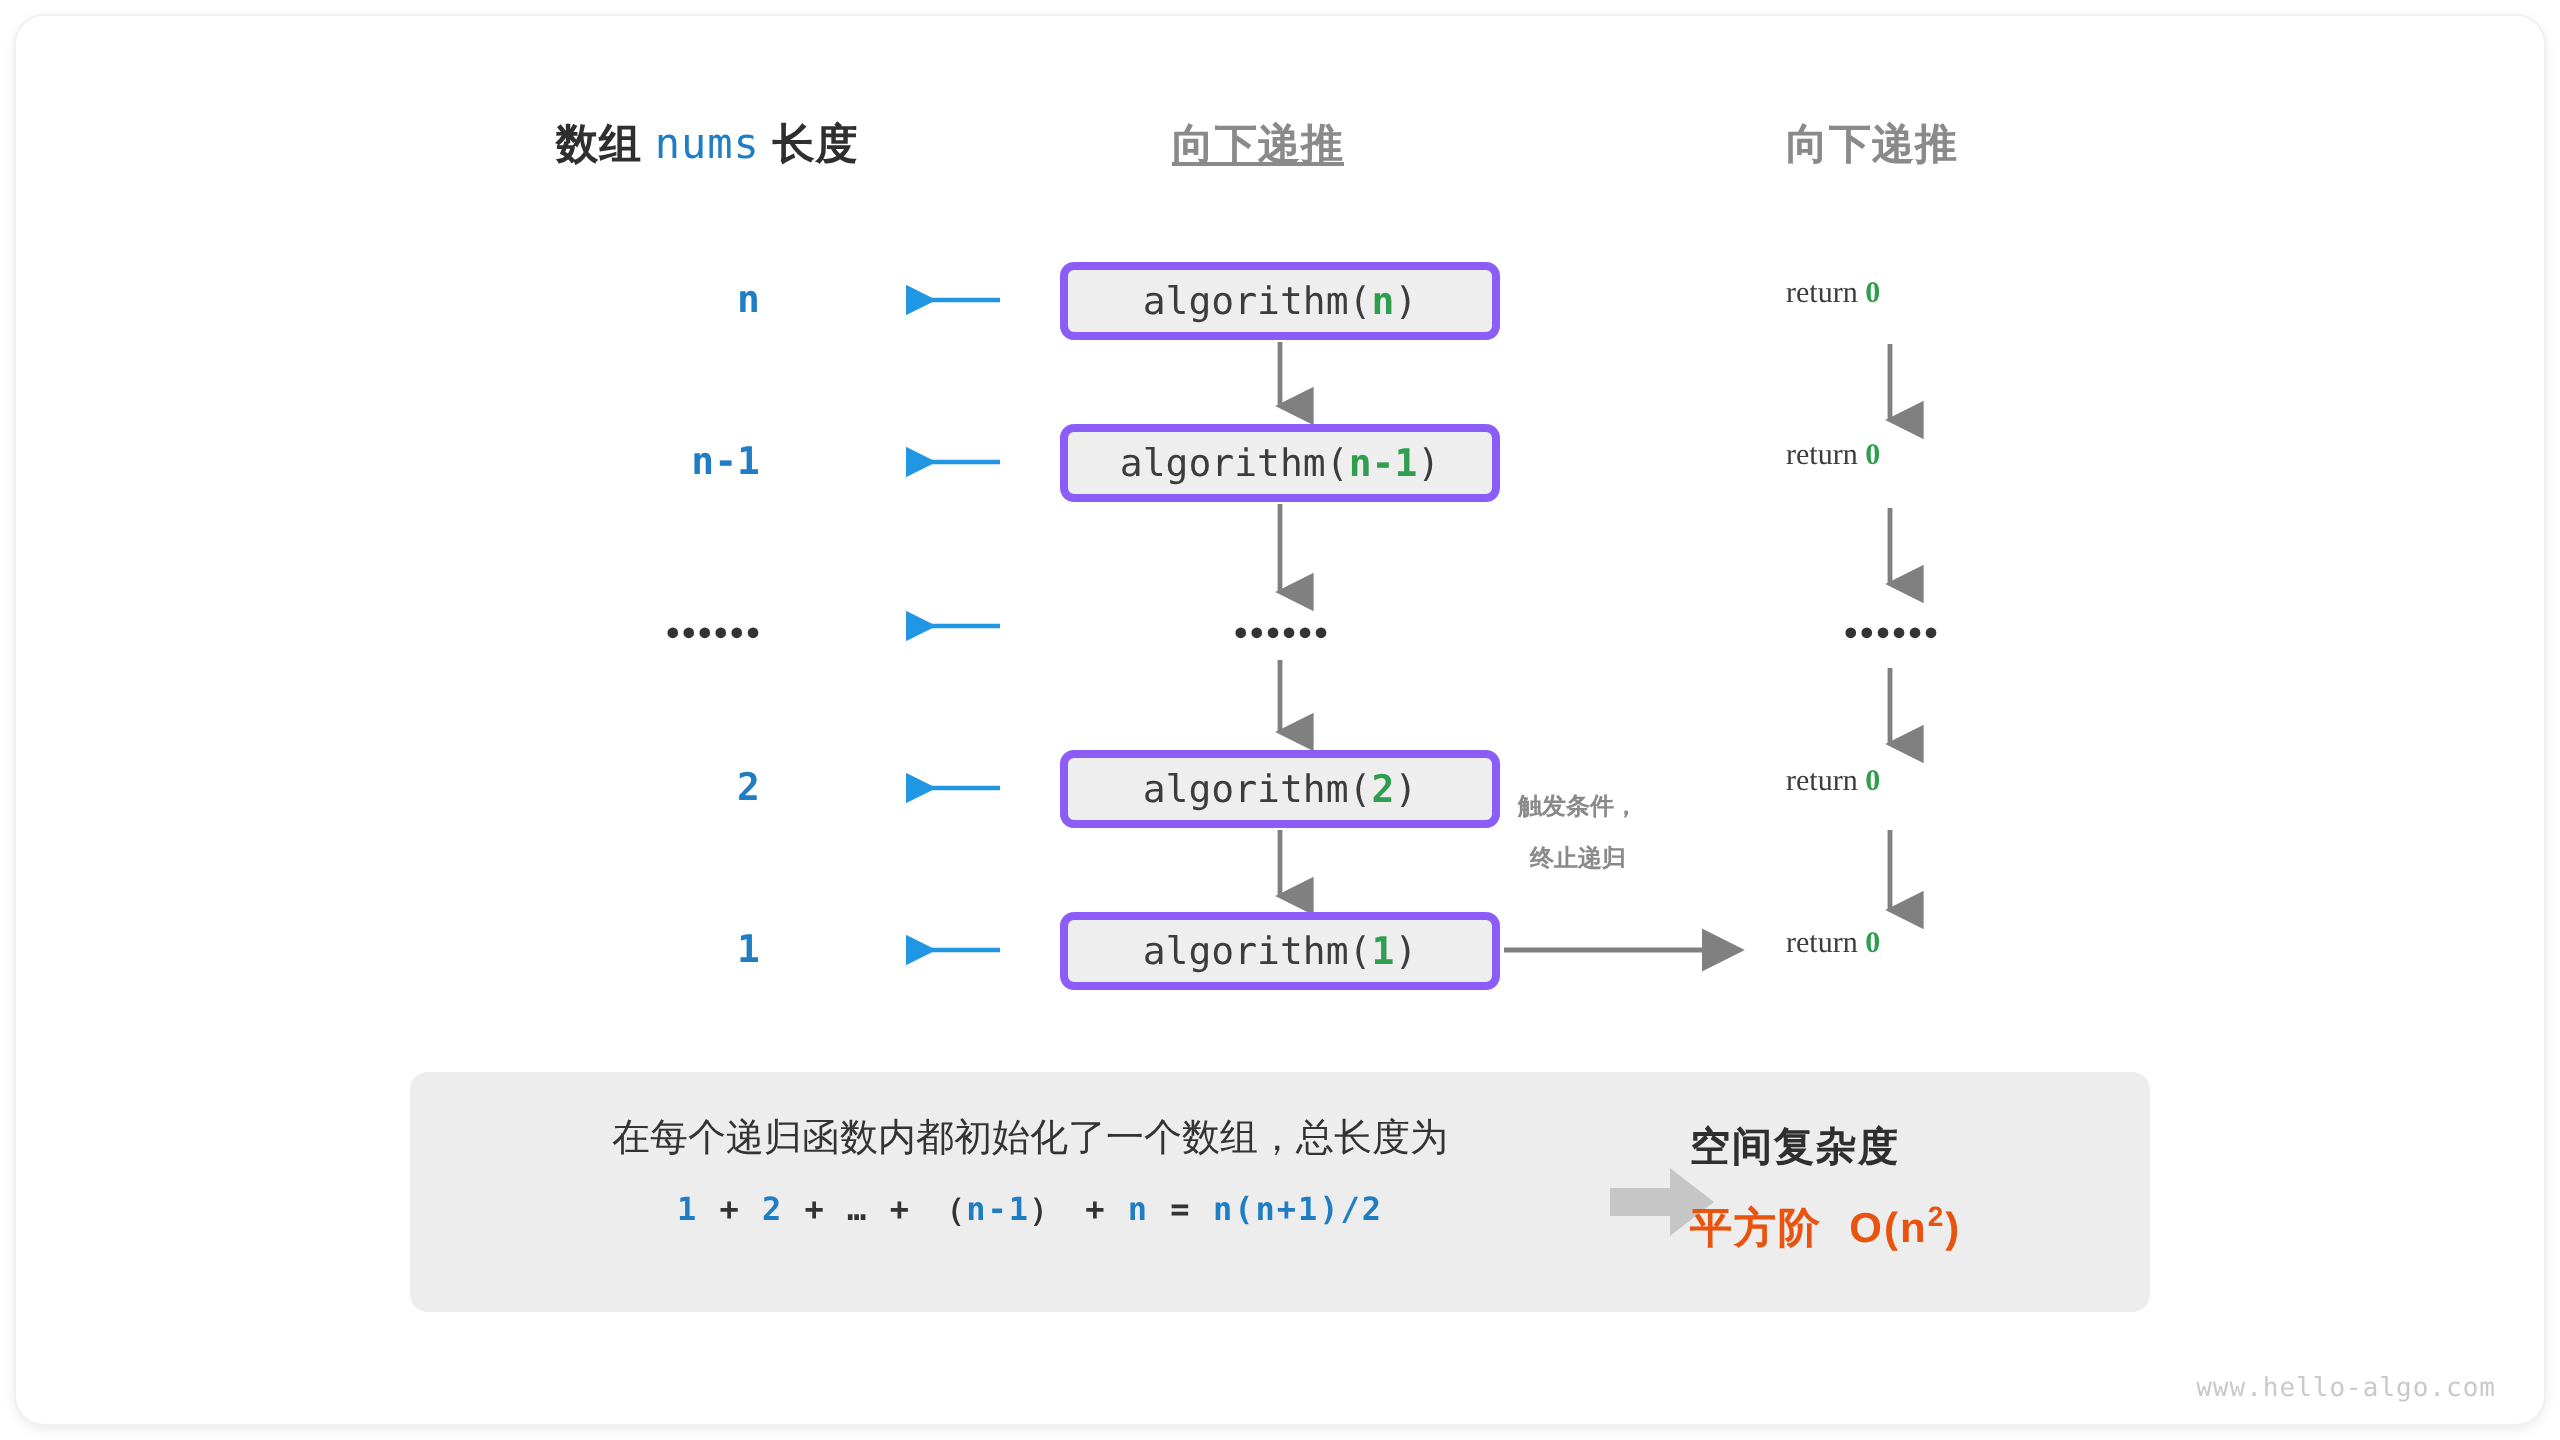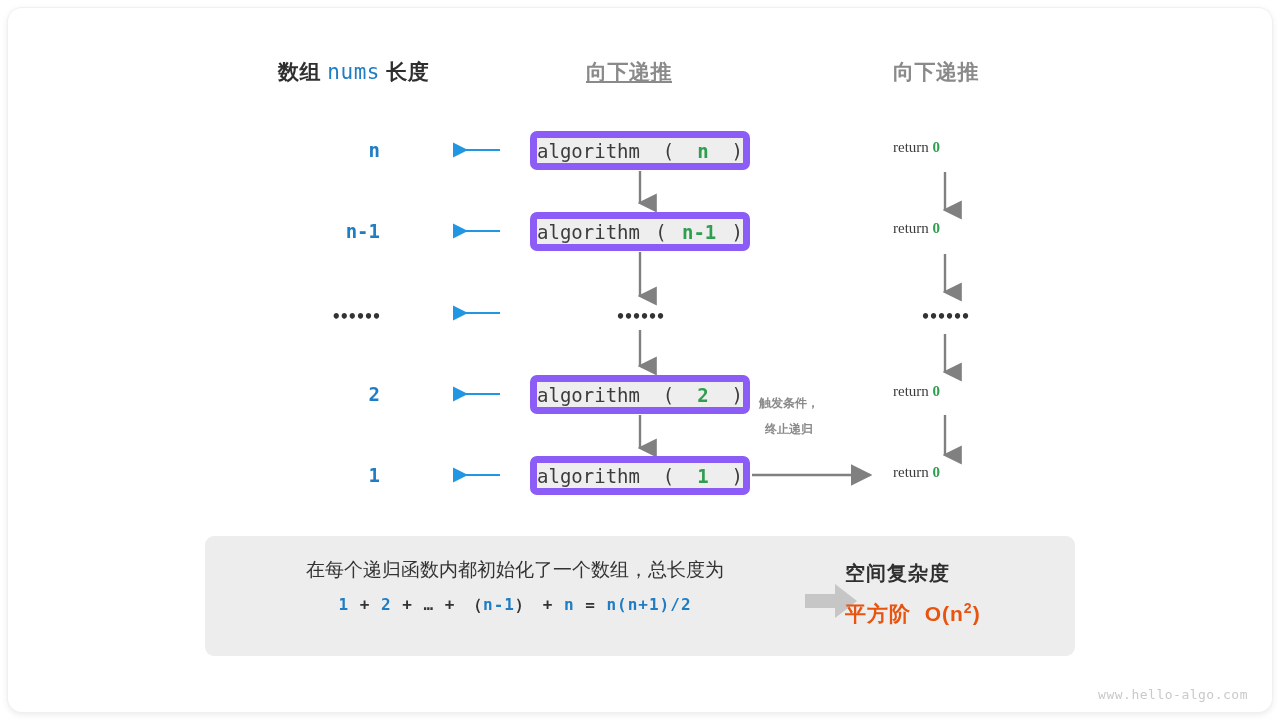--- a/index.html
+++ b/index.html
@@ -60,23 +60,23 @@
     color: #333333;
     letter-spacing: -1px;
     white-space: nowrap;
   }
 
   
   .box {
     position: absolute;
     width: 220px; height: 39px;
     background: #eeeeee;
-    border: 7px solid #8b5cf6;
+    border: 4px solid #8b5cf6;
     border-radius: 7px;
-    display: flex; align-items: center; justify-content: space-between;
+    display: flex; align-items: center; justify-content: center;
     font-family: "DejaVu Sans Mono", monospace;
     font-size: 19px;
     color: #3c3c3c;
     white-space: nowrap;
   }
   .box .arg { color: #2f9e4f; font-weight: bold; }
 
   
   .ret {
     font-family: Liberation Serif, serif;

